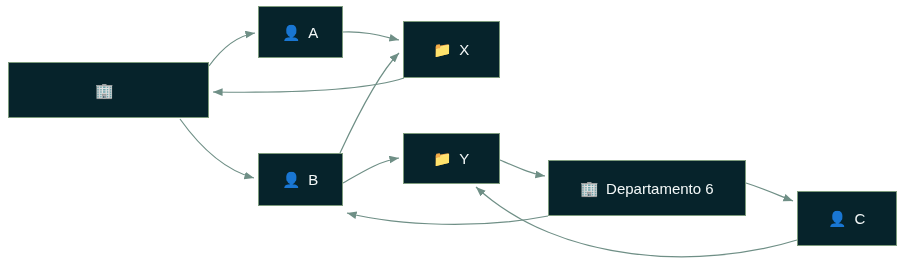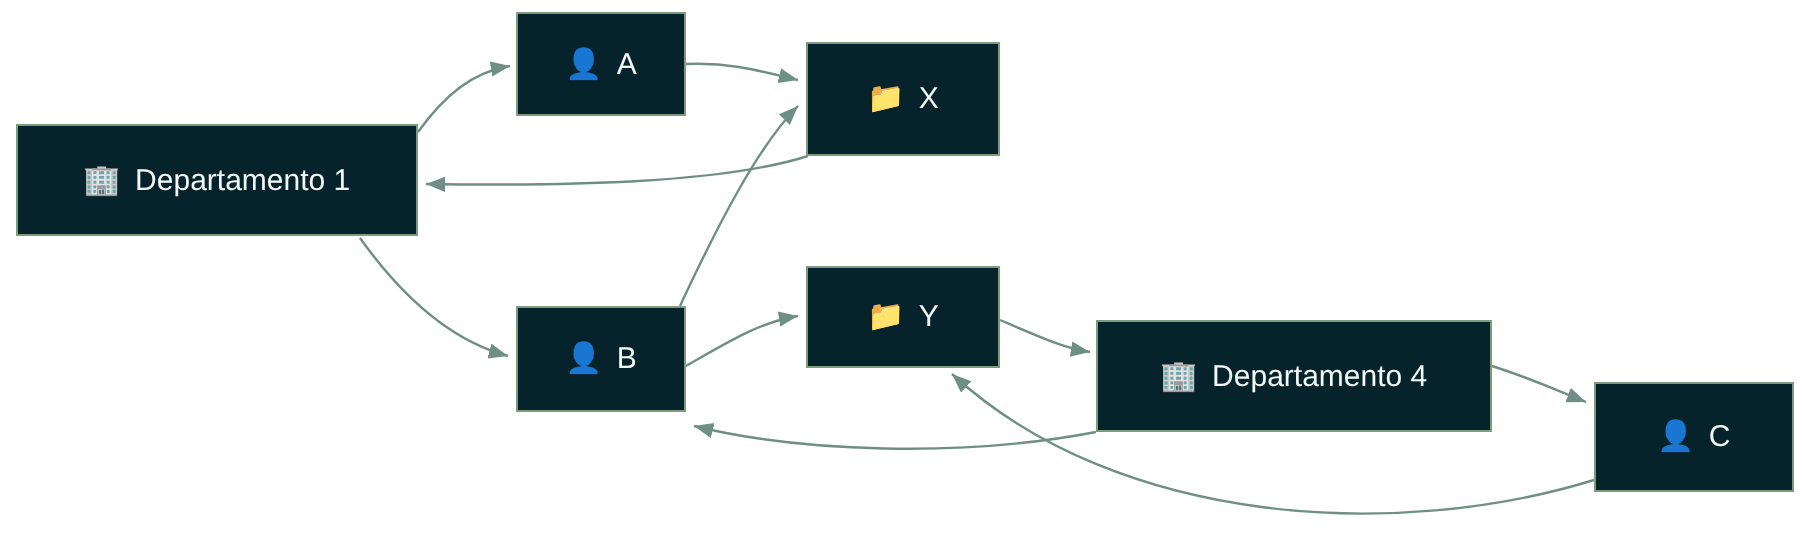--- a/index.html
+++ b/index.html
@@ -36,40 +36,39 @@
         <path d="M 343 183 C 364 171 380 161 399 158" fill="none" stroke="#6f8f86" stroke-width="1.2" marker-end="url(#arrow)"></path>
         <path d="M 500 160 C 521 169 532 174 545 176" fill="none" stroke="#6f8f86" stroke-width="1.2" marker-end="url(#arrow)"></path>
         <path d="M 548 216 C 480 229 400 226 347 213" fill="none" stroke="#6f8f86" stroke-width="1.2" marker-end="url(#arrow)"></path>
         <path d="M 746 183 C 768 190 780 196 793 201" fill="none" stroke="#6f8f86" stroke-width="1.2" marker-end="url(#arrow)"></path>
         <path d="M 797 240 C 700 270 560 264 476 187" fill="none" stroke="#6f8f86" stroke-width="1.2" marker-end="url(#arrow)"></path>
       </g>
   </svg>
   <div id="nodes-group">
       <div class="node" style="left: 8px; top: 62px; width: 201px; height: 56px;">
         <span class="glyph building">🏢</span>
-        <span class="lbl">Departamento 1</span>
       </div>
       <div class="node" style="left: 258px; top: 6px; width: 85px; height: 52px;">
         <span class="glyph person">👤</span>
         <span class="lbl">A</span>
       </div>
       <div class="node" style="left: 403px; top: 21px; width: 97px; height: 57px;">
         <span class="glyph folder">📁</span>
         <span class="lbl">X</span>
       </div>
       <div class="node" style="left: 258px; top: 153px; width: 85px; height: 53px;">
         <span class="glyph person">👤</span>
         <span class="lbl">B</span>
       </div>
       <div class="node" style="left: 403px; top: 133px; width: 97px; height: 51px;">
         <span class="glyph folder">📁</span>
         <span class="lbl">Y</span>
       </div>
       <div class="node" style="left: 548px; top: 160px; width: 198px; height: 56px;">
         <span class="glyph building">🏢</span>
-        <span class="lbl">Departamento 4</span>
+        <span class="lbl">Departamento 6</span>
       </div>
       <div class="node" style="left: 797px; top: 191px; width: 100px; height: 55px;">
         <span class="glyph person">👤</span>
         <span class="lbl">C</span>
       </div>
     </div>
 </div>
 
 </body></html>

